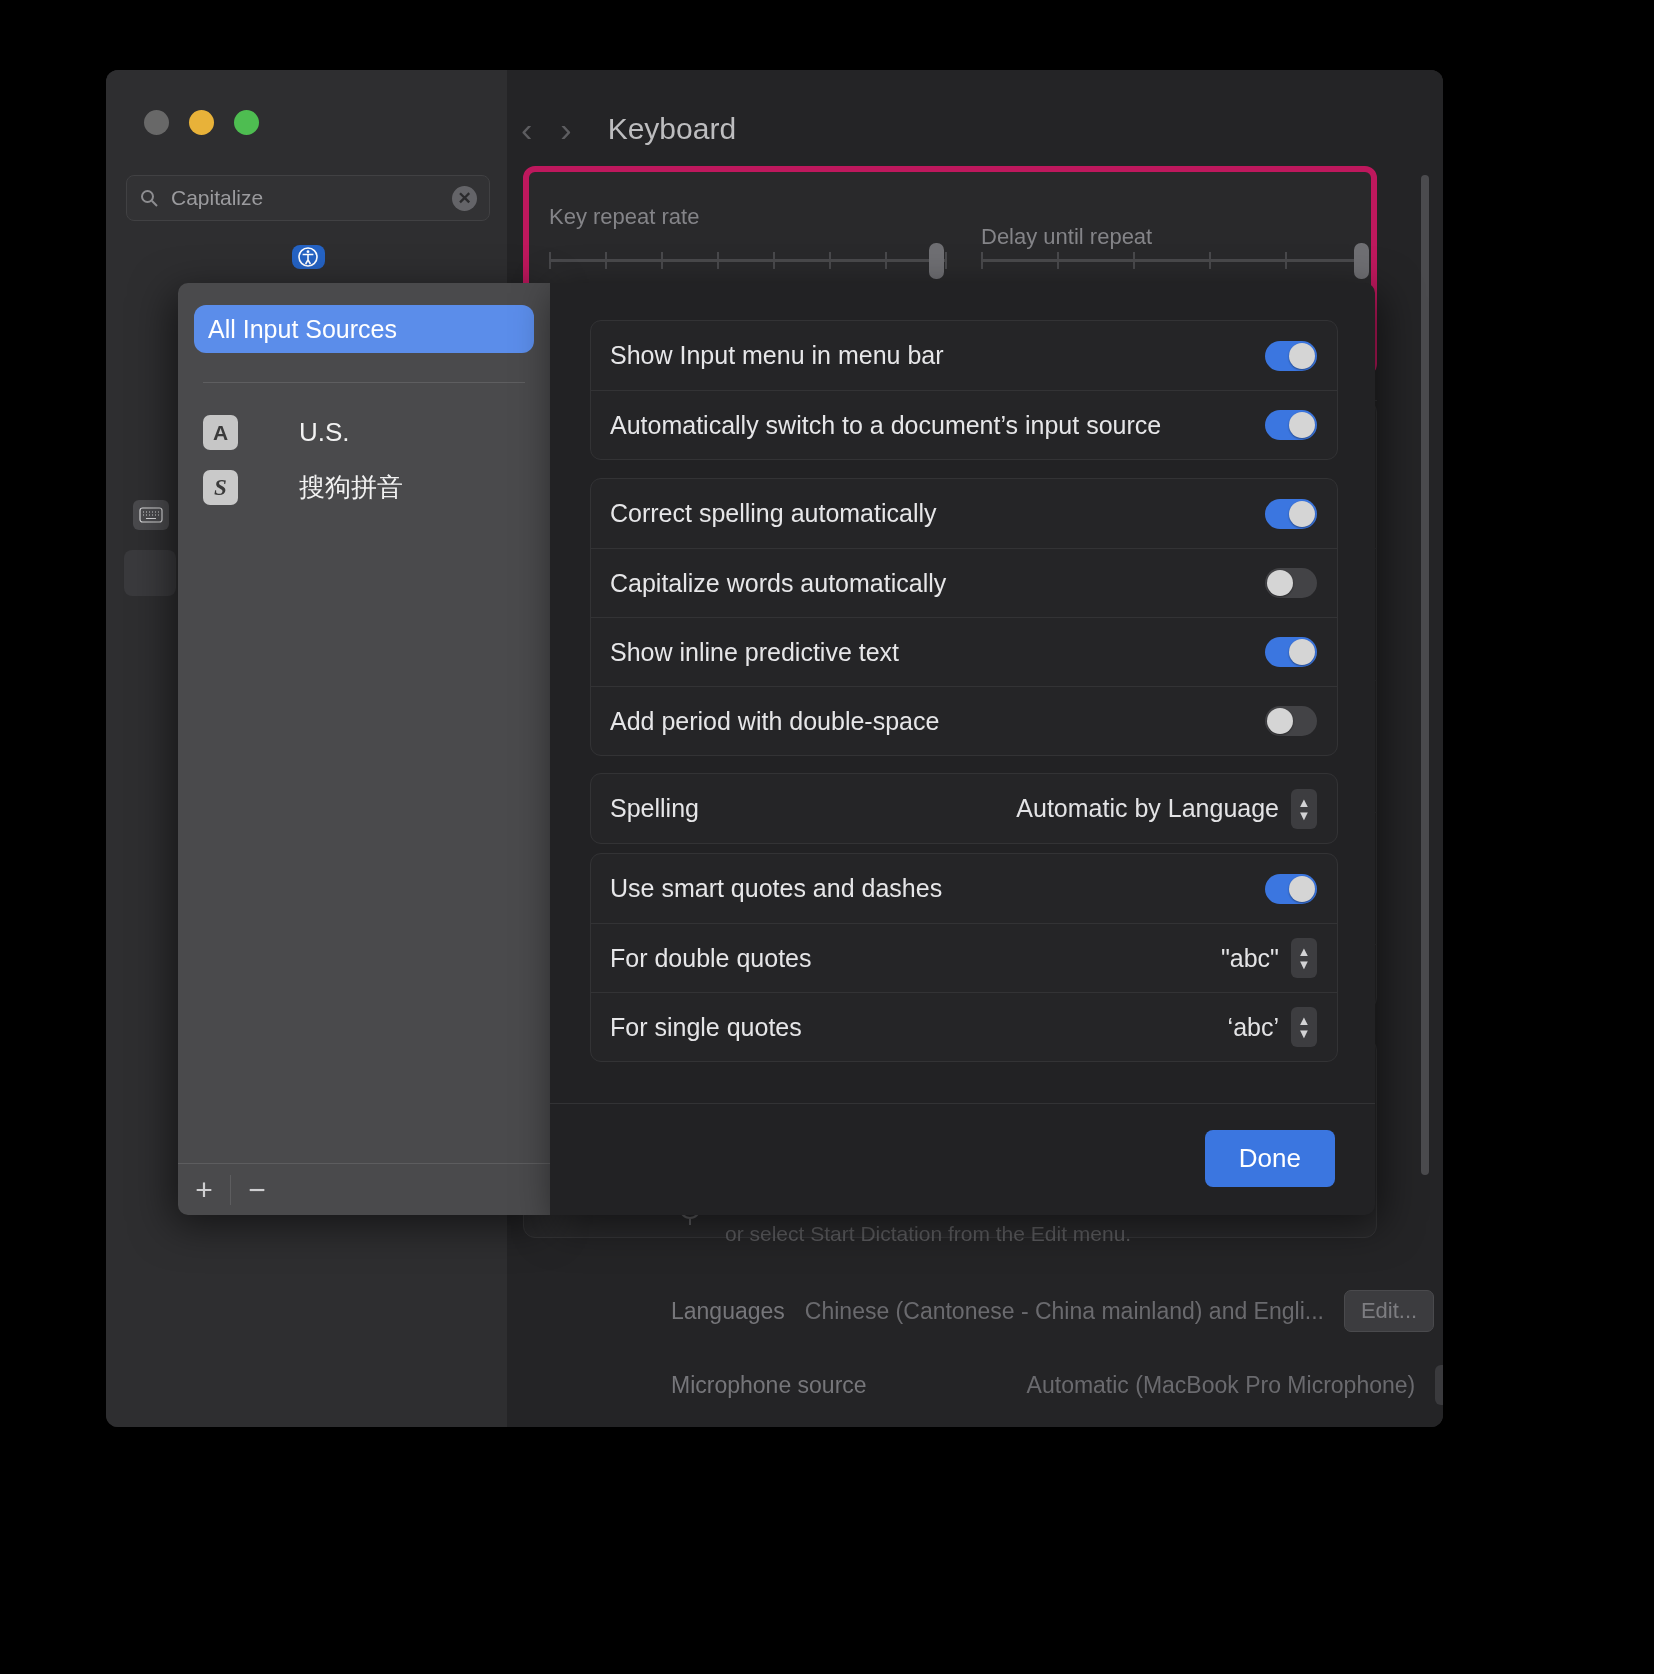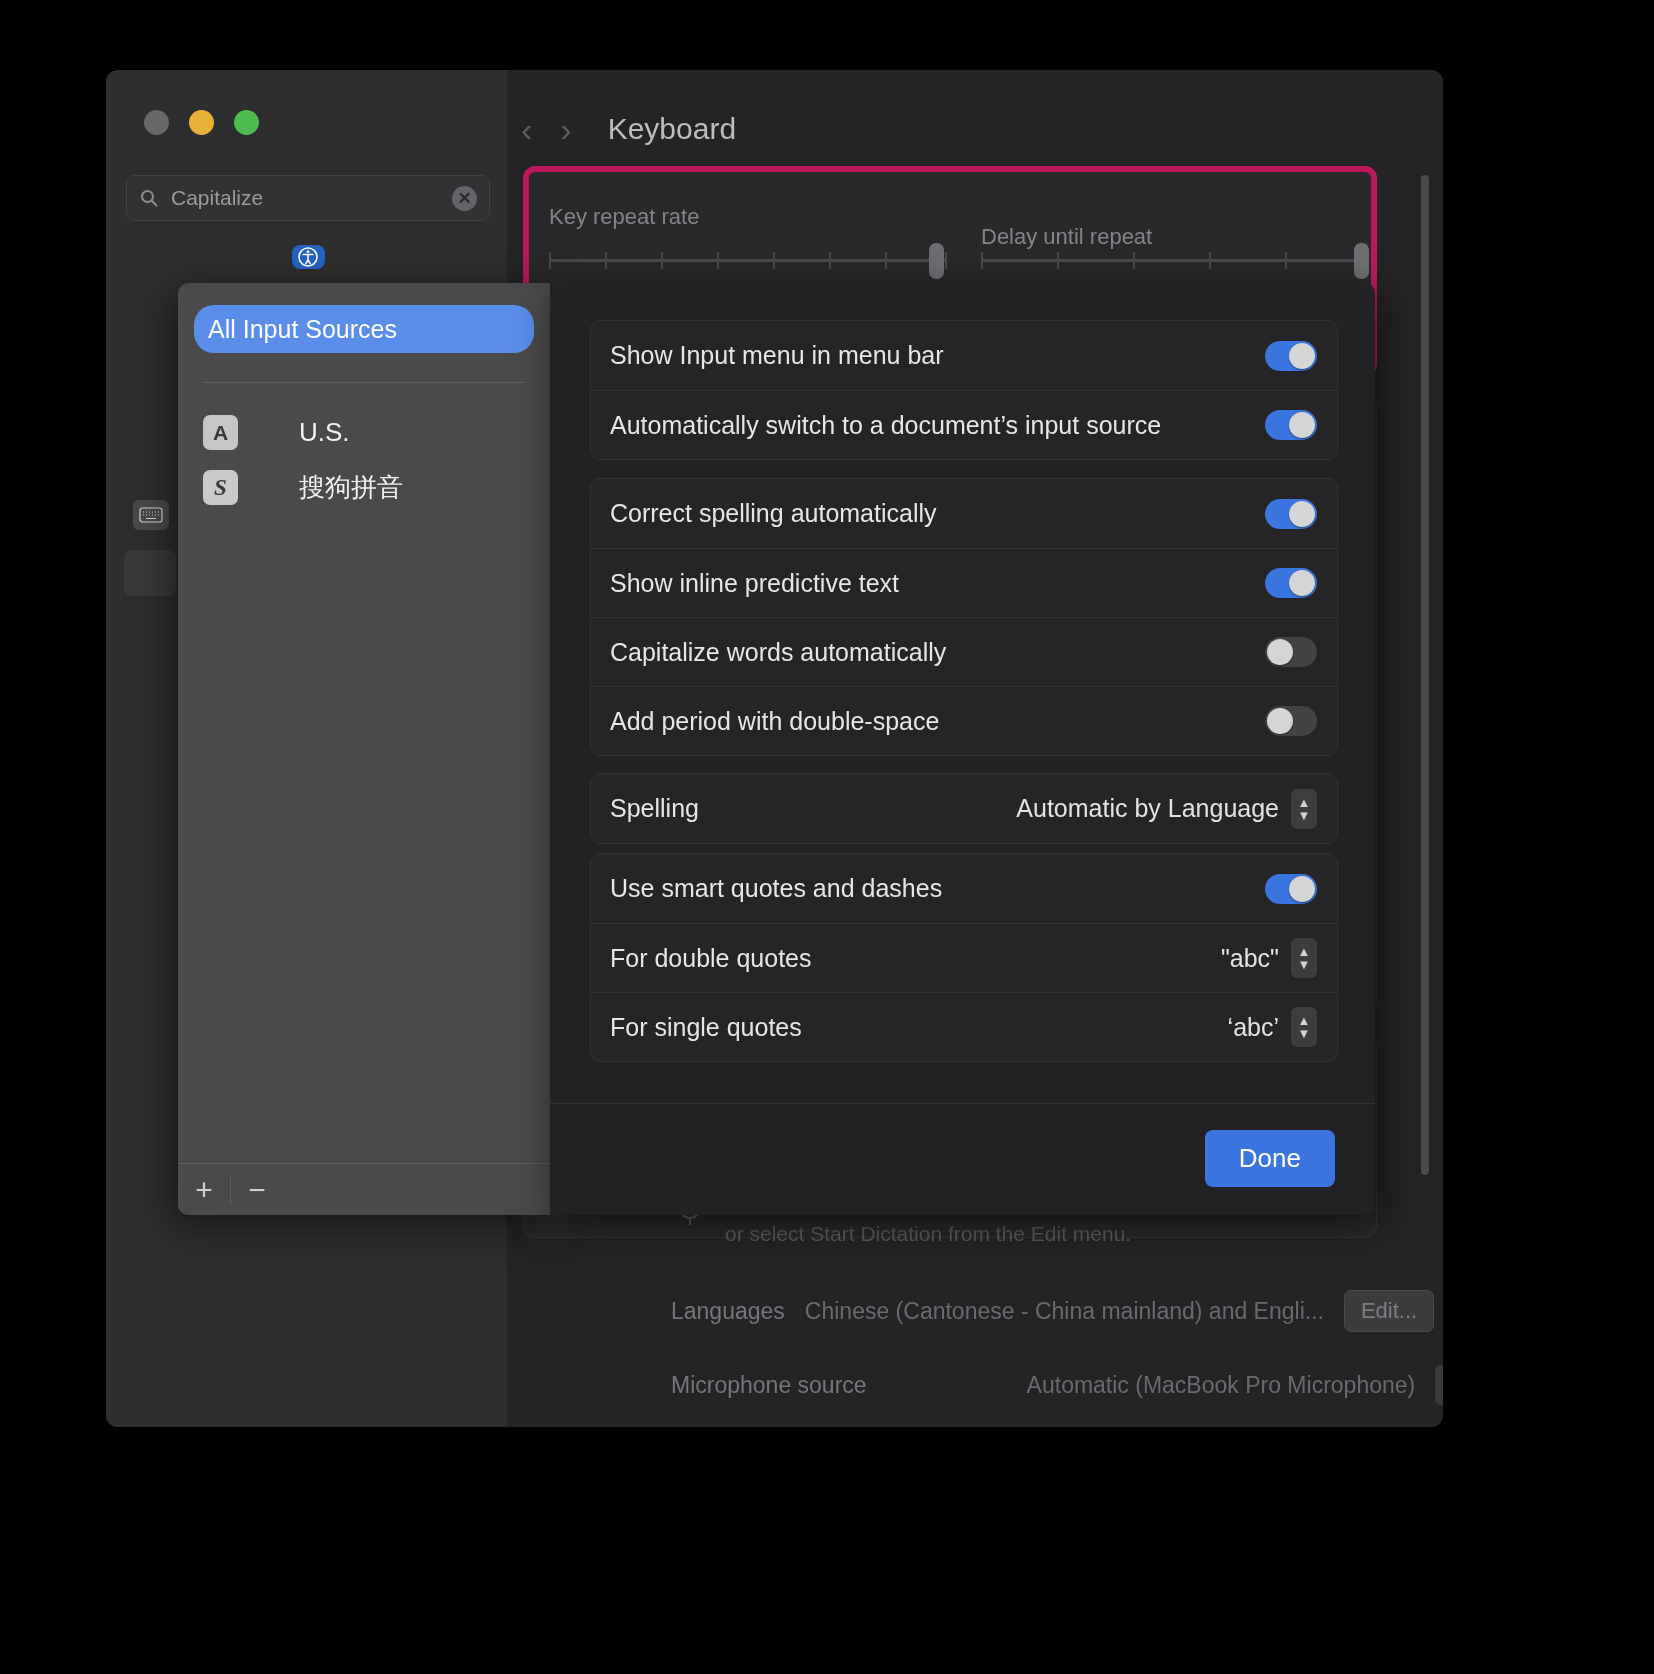--- a/index.html
+++ b/index.html
@@ -103,21 +103,21 @@
     color: #76767a; font-size: 13px; line-height: 1.05; }
 
   
   .sheet-left {
     position: absolute; left: 178px; top: 283px; width: 372px; height: 932px;
     background: #4a4a4c; border-radius: 10px 0 0 10px; overflow: hidden;
     box-shadow: -6px 10px 40px rgba(0,0,0,0.55);
   }
   .all-sources {
     position: absolute; left: 16px; top: 22px; width: 340px; height: 48px;
-    background: #5b8dea; border-radius: 20px; display: flex; align-items: center;
+    background: #5b8dea; border-radius: 12px; display: flex; align-items: center;
     padding-left: 14px; color: #fff; font-size: 25px;
   }
   .hr-sep { position: absolute; left: 25px; top: 99px; width: 322px; height: 1px; background: #5e5e60; }
   .src-item { position: absolute; left: 25px; display: flex; align-items: center; gap: 20px; }
   .src-ico { width: 35px; height: 35px; border-radius: 7px; background: #c6c6c6;
     display: flex; align-items: center; justify-content: center;
     color: #3a3a3a; font-size: 21px; font-weight: 600; }
   .src-ico.sg { background: #c9c9c9; font-style: italic; font-size: 23px; font-family: "Liberation Serif", serif; }
   .src-label { color: #f2f2f2; font-size: 26px; margin-left: 41px; }
   .sheet-foot {
@@ -319,28 +319,28 @@
     </div>
 
     <div class="grp" style="top:195px;">
       <div class="row">
         <span class="row-label">Correct spelling automatically</span>
         <span class="sw on">
             <span class="kn"></span>
           </span>
       </div>
       <div class="row">
-        <span class="row-label">Show inline predictive text</span>
-        <span class="sw on">
-            <span class="kn"></span>
-          </span>
-      </div>
-      <div class="row">
         <span class="row-label">Capitalize words automatically</span>
         <span class="sw off">
+            <span class="kn"></span>
+          </span>
+      </div>
+      <div class="row">
+        <span class="row-label">Show inline predictive text</span>
+        <span class="sw on">
             <span class="kn"></span>
           </span>
       </div>
       <div class="row">
         <span class="row-label">Add period with double-space</span>
         <span class="sw off">
             <span class="kn"></span>
           </span>
       </div>
     </div>

